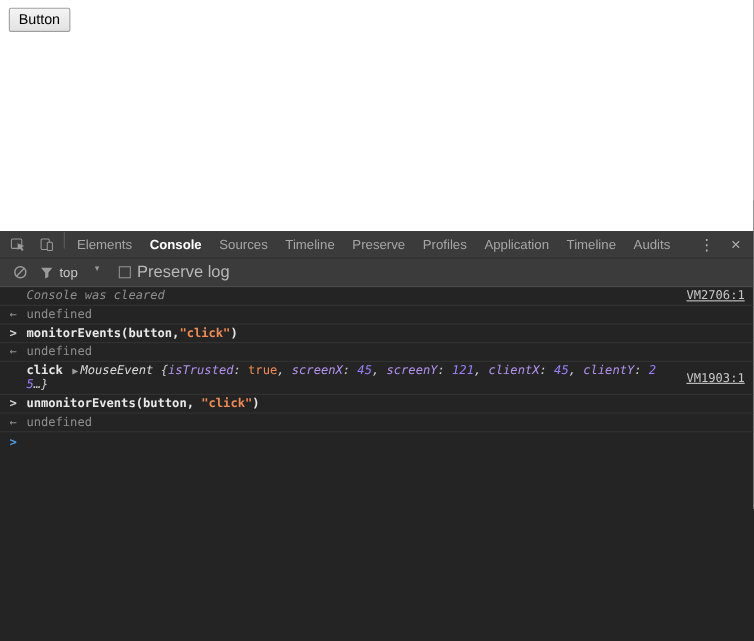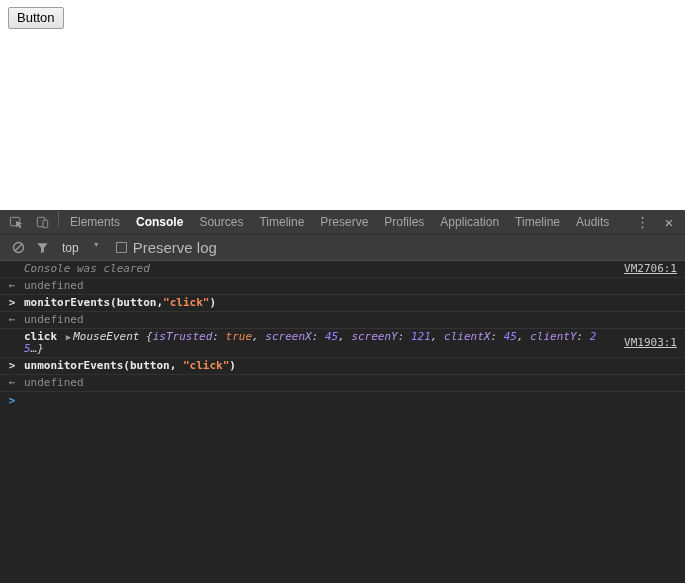--- a/index.html
+++ b/index.html
@@ -36,21 +36,21 @@
   .vsep{width:1px;height:15px;background:#5a5a5a;margin:0 3px}
   .tabs{display:flex;height:100%}
   .tab{padding:0 8px;display:flex;align-items:center;font-size:12px;color:#a6a6a6;cursor:pointer;white-space:nowrap}
   .tab.active{color:#ffffff;font-weight:bold}
   .tab-bar-right{margin-left:auto;display:flex;align-items:center;height:100%}
   .menu-dots{font-size:14px;letter-spacing:1px}
   .close-x{font-size:15px}
 
   .console-toolbar{height:26px;background:var(--chrome-bg);display:flex;align-items:center;padding:0 6px;border-bottom:1px solid #4a4a4a}
   .ct-icon{width:24px;height:100%;display:flex;align-items:center;justify-content:center;cursor:pointer}
-  .context-select{display:flex;color:#cacaca;font-size:12px;margin-left:8px;cursor:pointer}
+  .context-select{display:flex;color:#cacaca;font-size:12px;cursor:pointer}
   .dd-arrow{font-size:7px;color:#9a9a9a;margin-left:14px}
   .checkbox{width:11px;height:11px;border:1px solid #8f8f8f;background:transparent;margin:0 6px 0 16px;flex:none;cursor:pointer}
   .cb-label{font-size:15px;color:#b8b8b8}
 
   
   .console-rows{font-family:"DejaVu Sans Mono",monospace;font-size:11px;line-height:12px}
   .console-row{display:flex;align-items:center;border-bottom:1px solid var(--row-border);padding:2px 8px 2px 0;min-height:17px}
   .console-row.prompt{border-bottom:none}
   .row-icon{width:24px;flex:none;text-align:center;color:var(--text-muted)}
   .command .row-icon{color:#d6d6d6;font-weight:bold}
@@ -60,21 +60,21 @@
   .result .row-content{color:var(--text-muted)}
   .command .row-content{color:var(--text-light);font-weight:bold}
   .row-link{margin-left:auto;padding-left:10px;color:var(--link-gray);text-decoration:underline;flex:none;cursor:pointer}
 
   .tok-bold{font-weight:bold;color:var(--text-light)}
   .tok-triangle{color:#9a9a9a;font-size:9px;padding:0 2px;cursor:pointer}
   .tok-objname{font-style:italic;color:#dcdcdc}
   .tok-preview{font-style:italic;color:#cfcfcf}
   .tok-prop{font-style:italic;color:var(--property-violet)}
   .tok-num{font-style:italic;color:var(--number-purple)}
-  .tok-bool{font-style:italic;color:var(--string-orange)}
+  .tok-bool{color:var(--string-orange)}
   .tok-string{color:var(--string-orange)}
   .tok-code{color:var(--text-light)}
 </style>
 </head>
 <body>
 
 <div class="page-area">
   <button class="demo-button">Button</button>
 </div>
 

